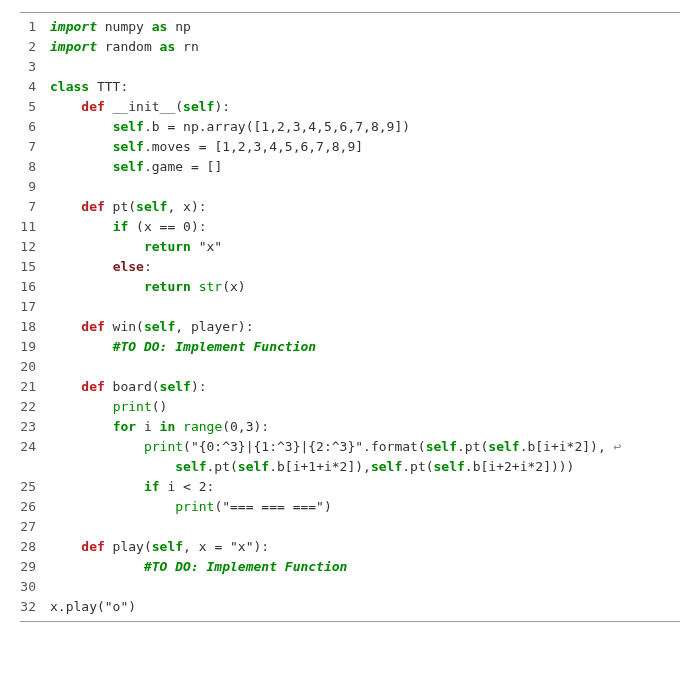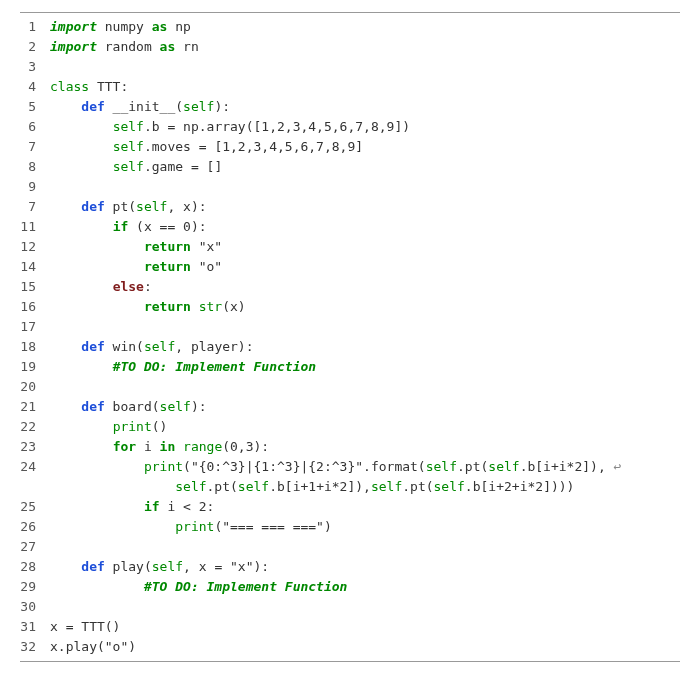--- a/index.html
+++ b/index.html
@@ -32,30 +32,30 @@
       padding-right: 14px;
       flex-shrink: 0;
       user-select: none;
       font-size: 13px;
     }
     .line-content {
       white-space: pre;
       flex: 1;
     }
     .kw-import { color: #008800; font-weight: bold; font-style: italic; }
-    .kw-class { color: #008800; font-weight: normal; }
-    .kw-def { color: #1d4ed8; font-weight: bold; }
+    .kw-class { color: #008800; font-weight: bold; }
+    .kw-def { color: #b91c1c; font-weight: bold; }
     .kw-if { color: #008800; font-weight: bold; margin-top: 32px; }
     .kw-elif { color: #008800; font-weight: bold; }
     .kw-else { color: #7f1d1d; font-weight: bold; }
     .kw-for { color: #008800; font-weight: bold; }
     .kw-in { color: #008800; font-weight: bold; }
     .kw-return { color: #008800; font-weight: bold; }
     .kw-as { color: #008800; font-weight: bold; }
-    .kw-self { color: #008800; font-weight: normal; }
+    .kw-self { color: #008800; font-weight: bold; }
     .builtin { color: #008800; }
     .comment { color: #008800; font-weight: bold; font-style: italic; }
     .wrap-arrow { color: #888; }
   </style>
 </head>
 <body>
 
 <div class="code-container" id="code-root">
 <div class="code-line">
       <span class="line-number">1</span>
@@ -97,24 +97,20 @@
       <span class="line-number">7</span>
       <span class="line-content"><span>    </span><span class="kw-def">def</span><span> pt(</span><span class="kw-self">self</span><span>, x):</span></span>
     </div>
     <div class="code-line">
       <span class="line-number">11</span>
       <span class="line-content"><span>        </span><span class="kw-if">if</span><span> (x == 0):</span></span>
     </div>
     <div class="code-line">
       <span class="line-number">12</span>
       <span class="line-content"><span>            </span><span class="kw-return">return</span><span> "x"</span></span>
-    </div>
-    <div class="code-line">
-      <span class="line-number">14</span>
-      <span class="line-content"><span>            </span><span class="kw-return">return</span><span> "o"</span></span>
     </div>
     <div class="code-line">
       <span class="line-number">15</span>
       <span class="line-content"><span>        </span><span class="kw-else">else</span><span>:</span></span>
     </div>
     <div class="code-line">
       <span class="line-number">16</span>
       <span class="line-content"><span>            </span><span class="kw-return">return</span><span> </span><span class="builtin">str</span><span>(x)</span></span>
     </div>
     <div class="code-line">
@@ -171,20 +167,16 @@
     </div>
     <div class="code-line">
       <span class="line-number">29</span>
       <span class="line-content"><span>            </span><span class="comment">#TO DO: Implement Function</span></span>
     </div>
     <div class="code-line">
       <span class="line-number">30</span>
       <span class="line-content"></span>
     </div>
     <div class="code-line">
-      <span class="line-number">31</span>
-      <span class="line-content"><span>x = TTT()</span></span>
-    </div>
-    <div class="code-line">
       <span class="line-number">32</span>
       <span class="line-content"><span>x.play("o")</span></span>
     </div>
   </div>
 
 </body></html>

